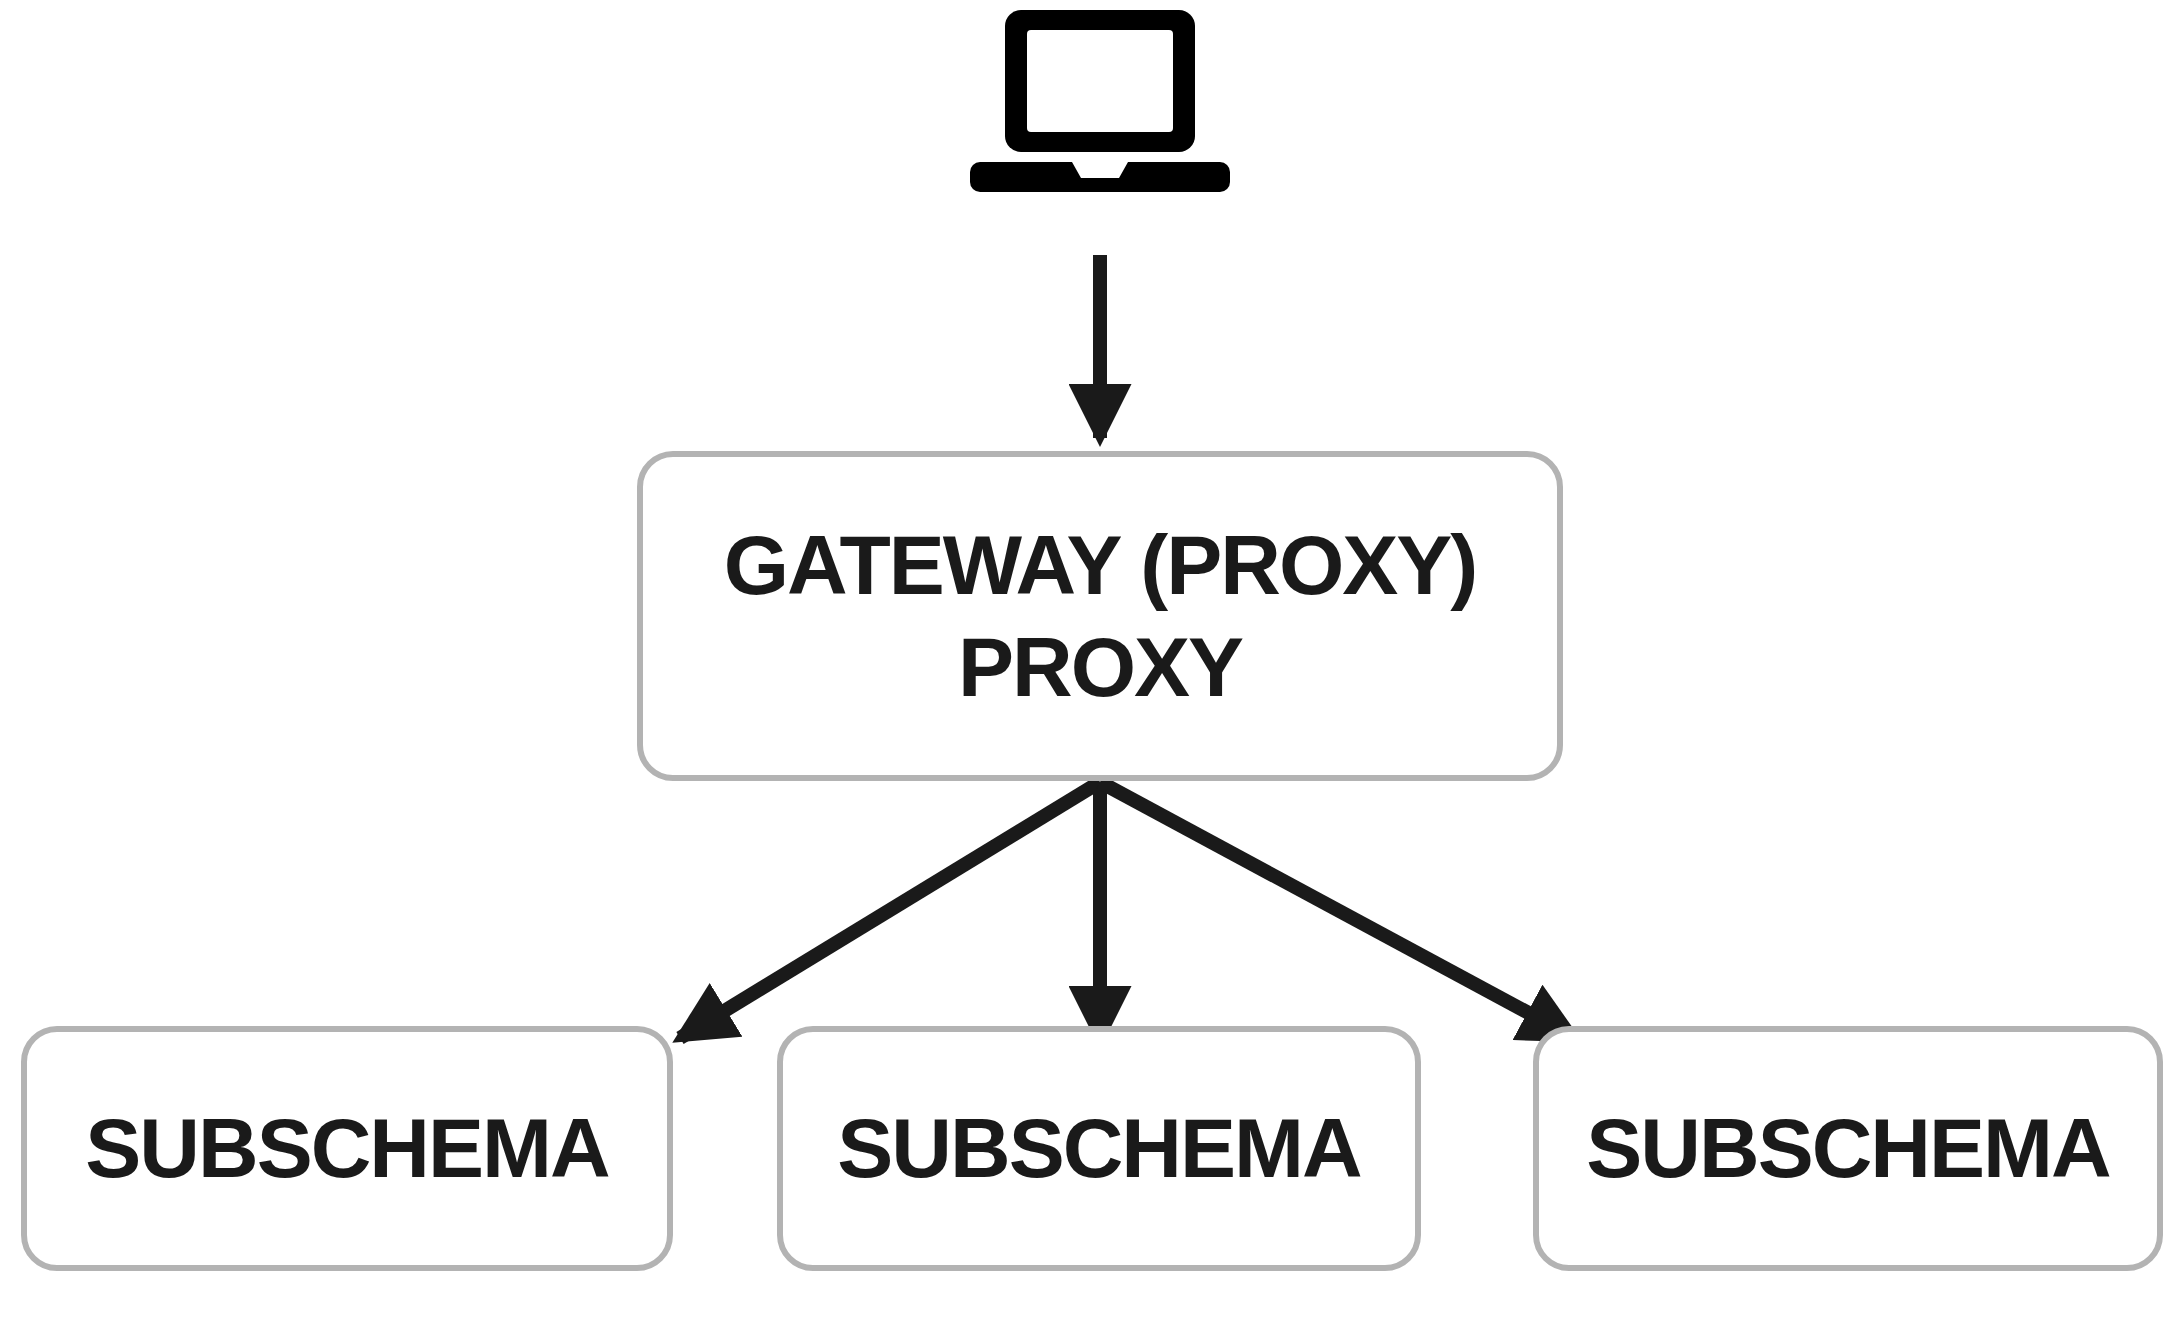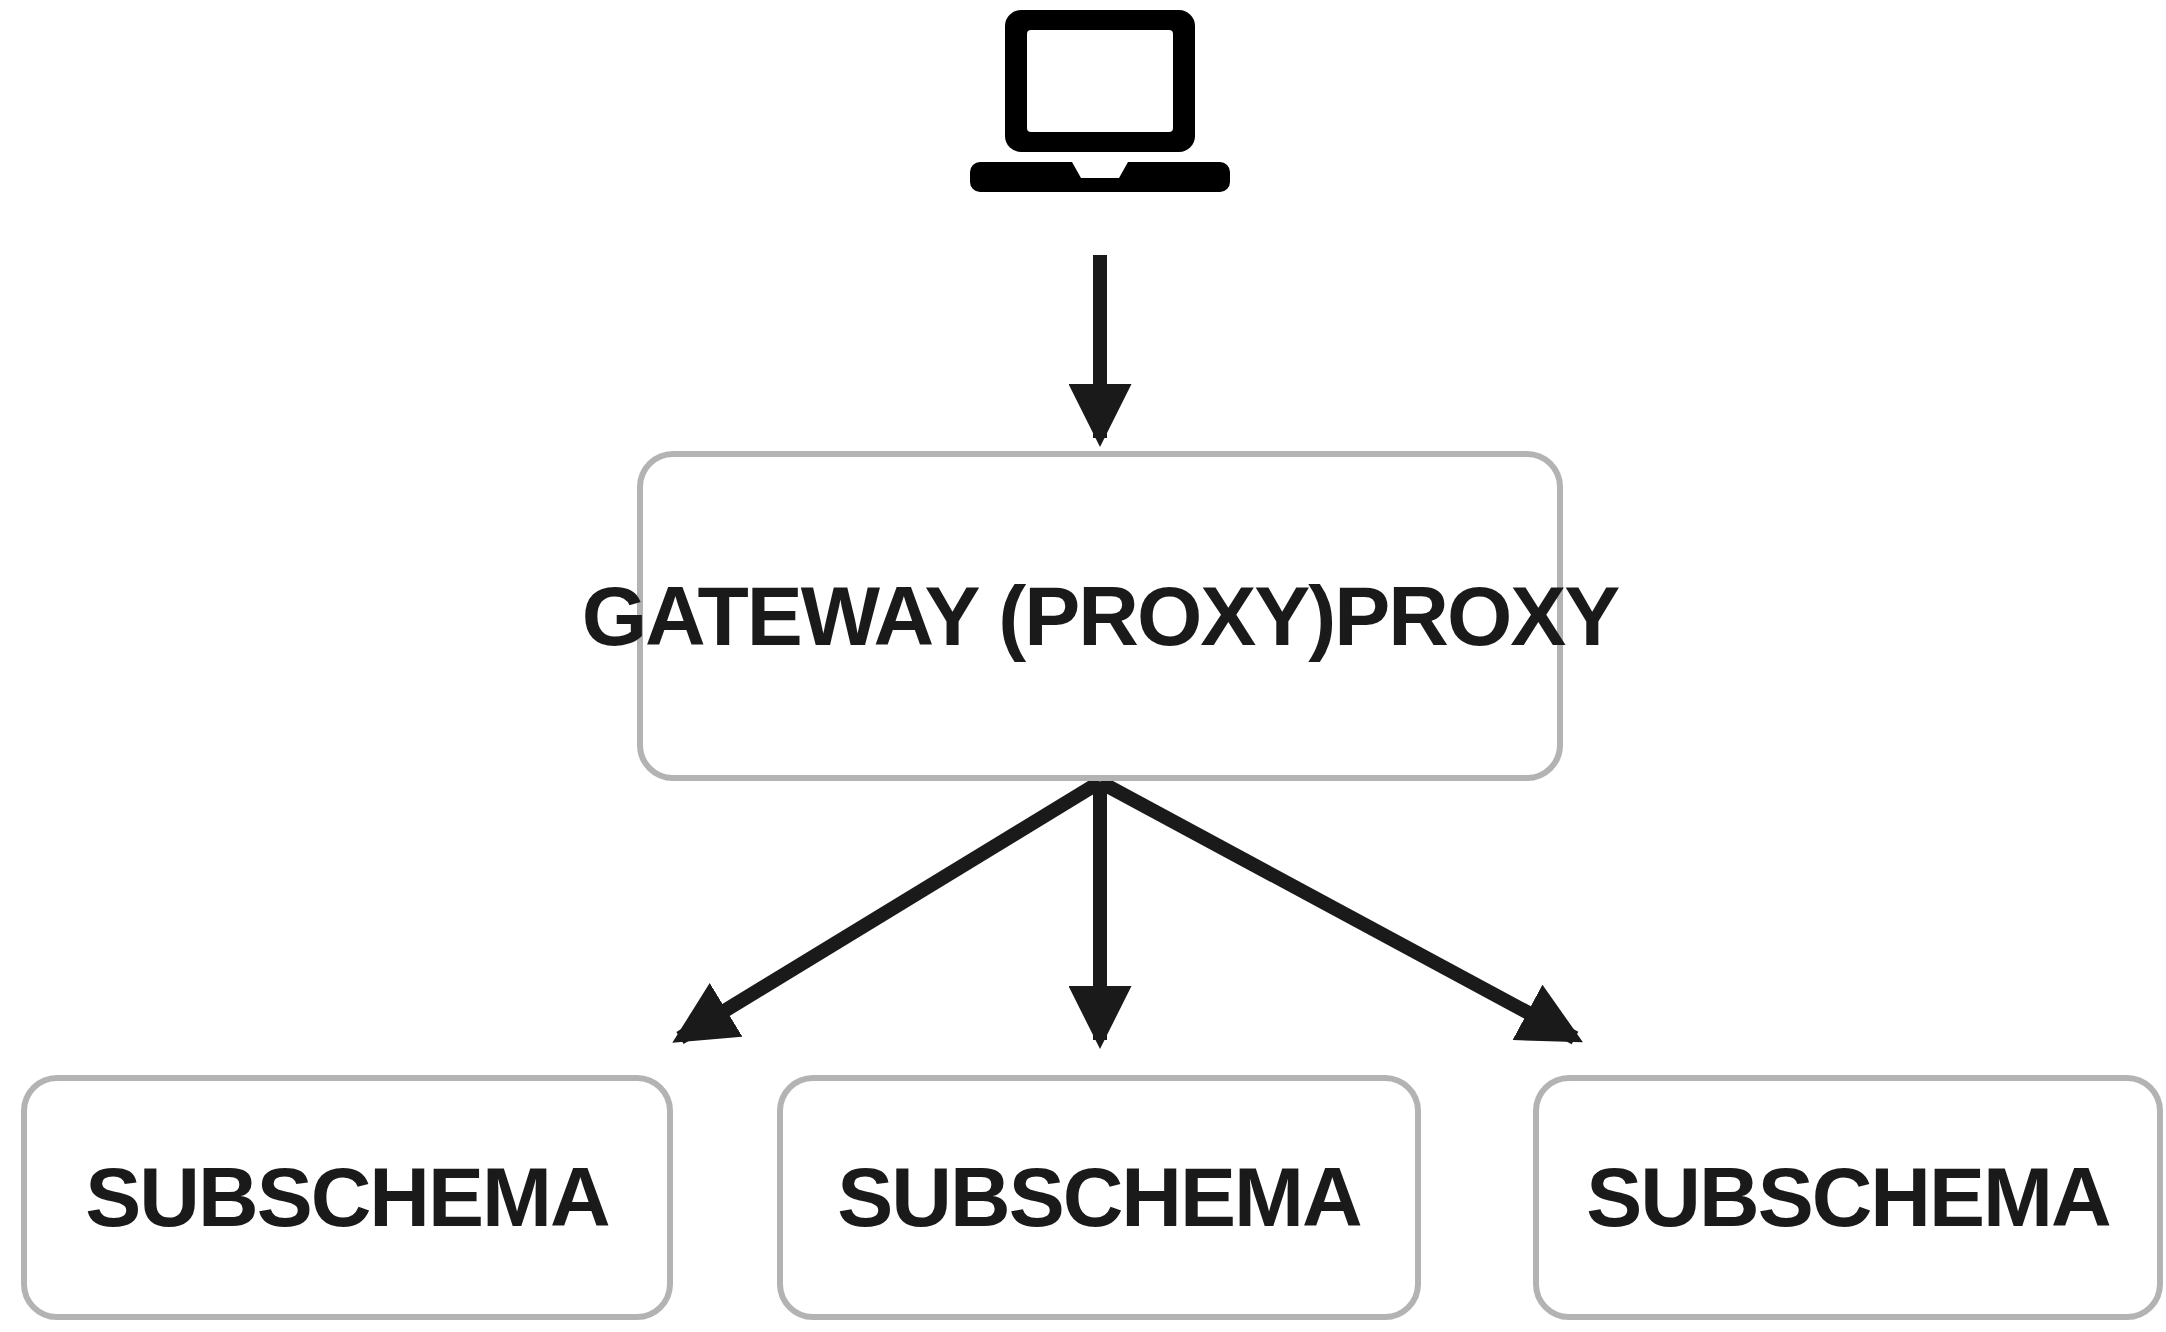--- a/index.html
+++ b/index.html
@@ -29,20 +29,21 @@
     width: 260px;
     height: 215px;
   }
 
   .box {
     position: absolute;
     background: #ffffff;
     border: 6px solid #b3b3b3;
     border-radius: 36px;
     display: flex;
+    flex-direction: column;
     align-items: center;
     justify-content: center;
     text-align: center;
   }
 
   .box-label {
     font-weight: 700;
     color: #1a1a1a;
     font-size: 84px;
     letter-spacing: -2px;
@@ -50,21 +51,21 @@
     white-space: nowrap;
   }
 
   .gateway-box {
     left: 637px;
     top: 451px;
     width: 926px;
     height: 330px;
   }
 
-  .subschema-box { top: 1075px; height: 245px; }
+  .subschema-box { top: 1026px; height: 245px; }
   .subschema-1 { left: 21px;   width: 652px; }
   .subschema-2 { left: 777px;  width: 644px; }
   .subschema-3 { left: 1533px; width: 630px; }
 </style>
 </head>
 <body>
 
 <div class="canvas">
 
   <svg class="arrow-layer" viewBox="0 0 2166 1332" xmlns="http://www.w3.org/2000/svg">

